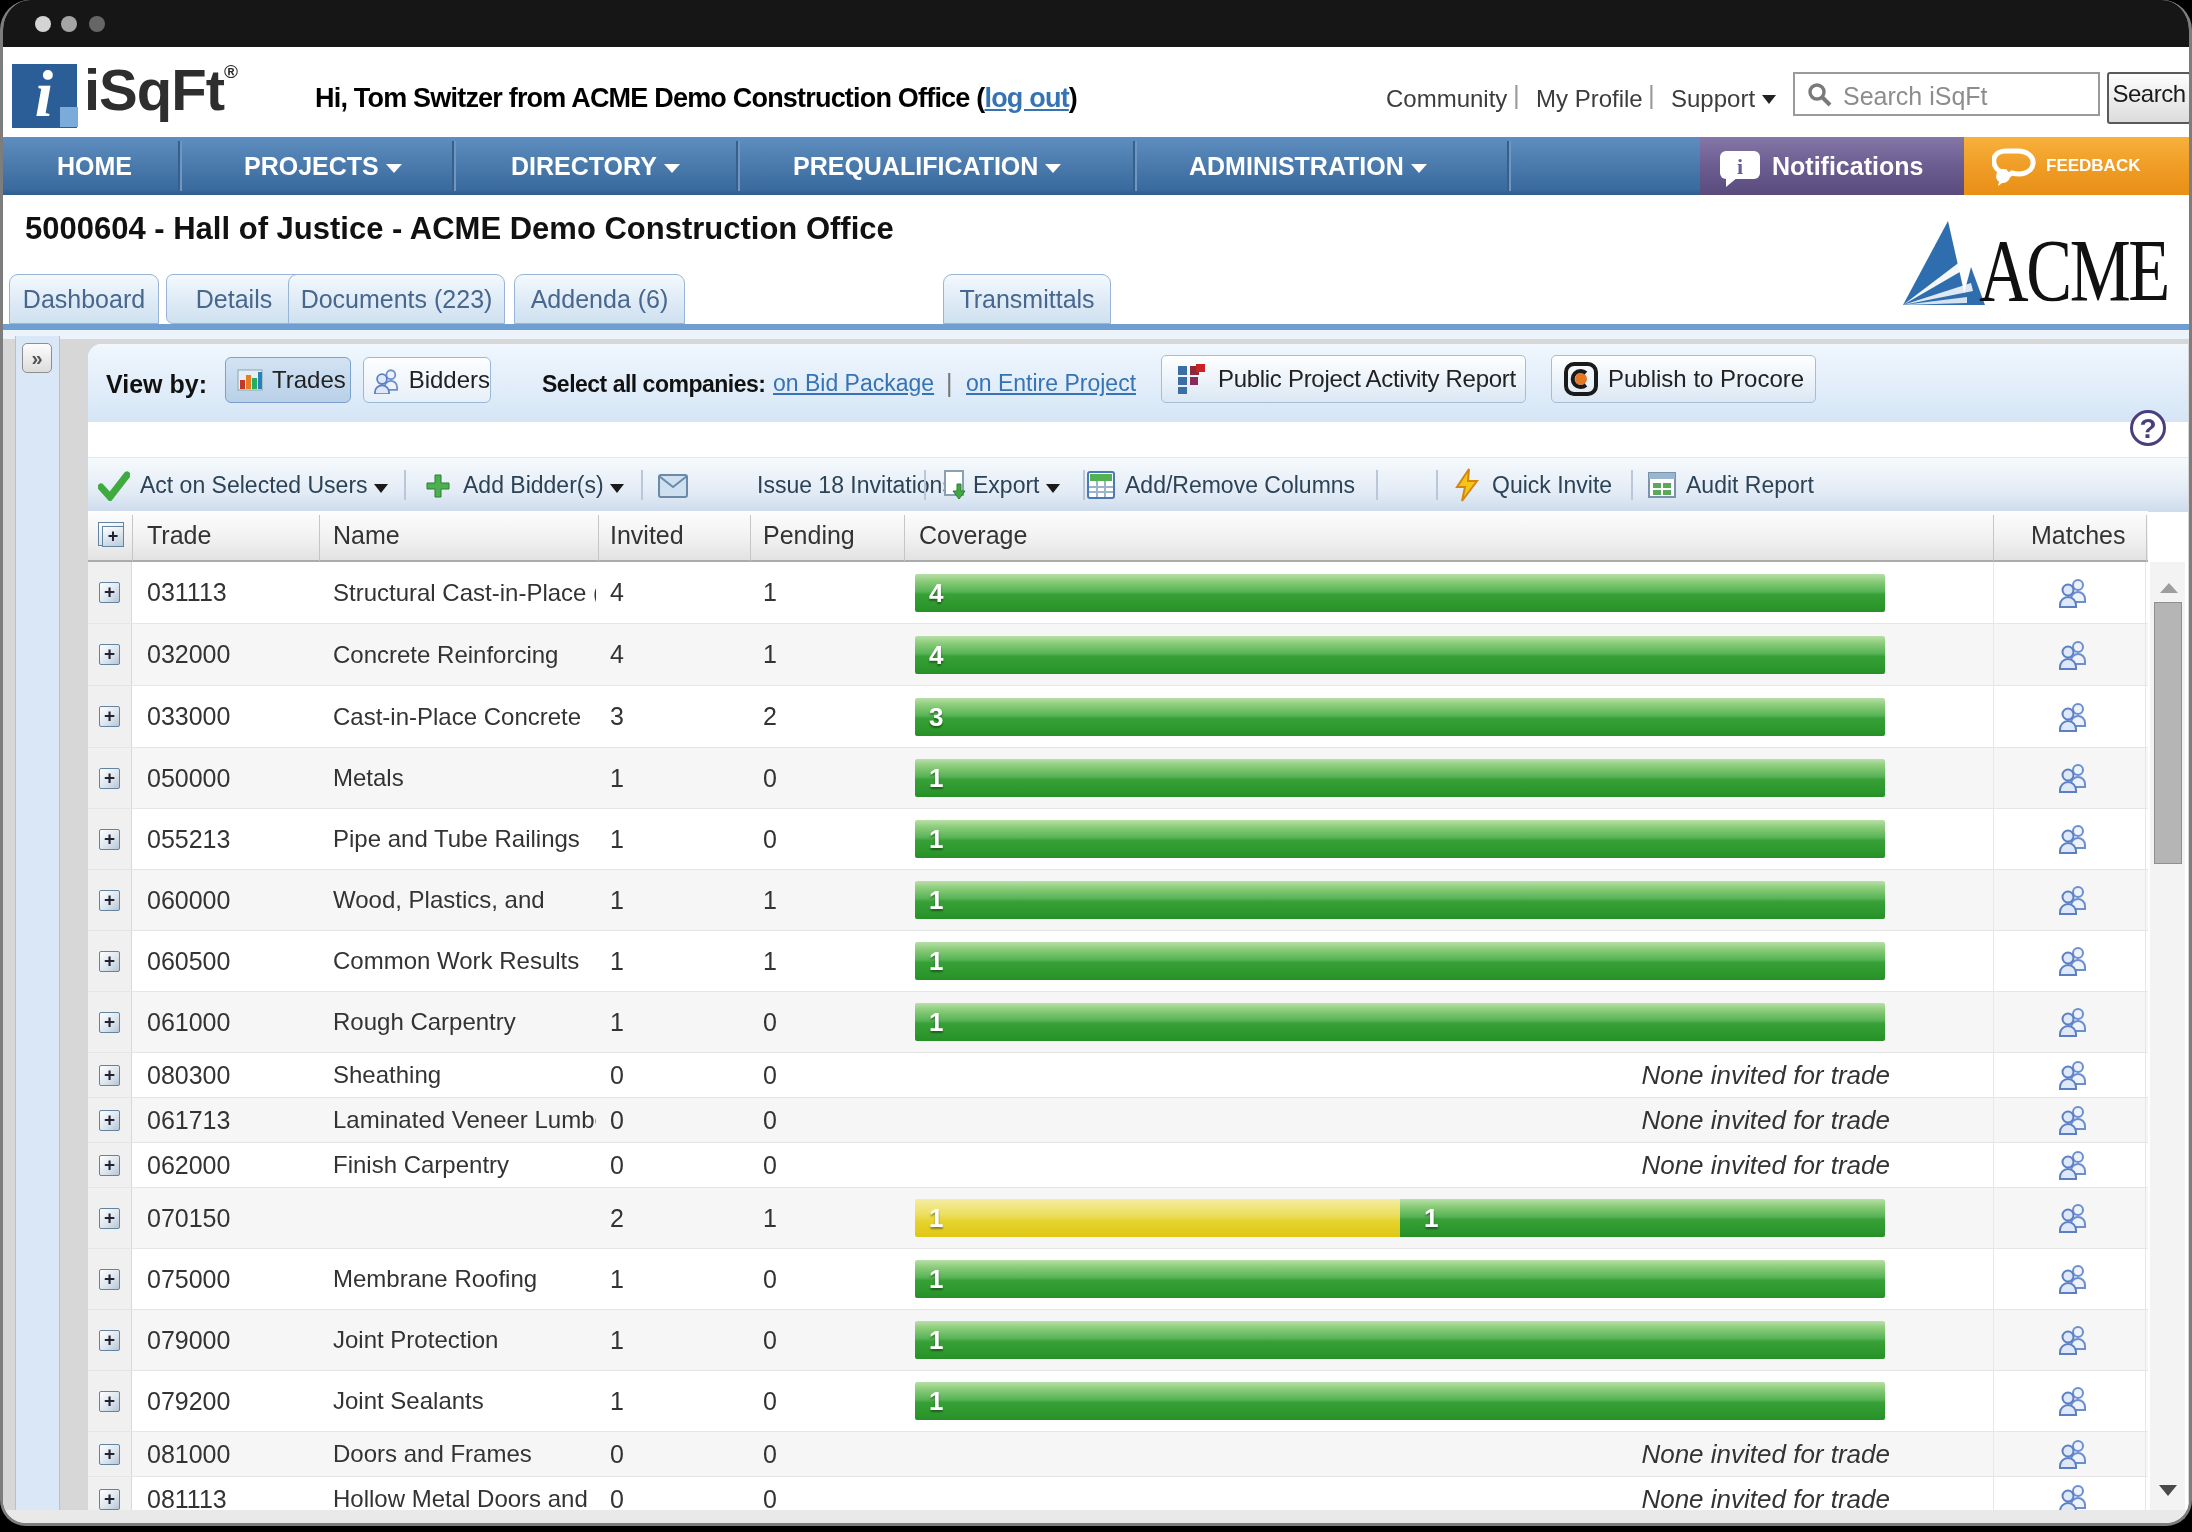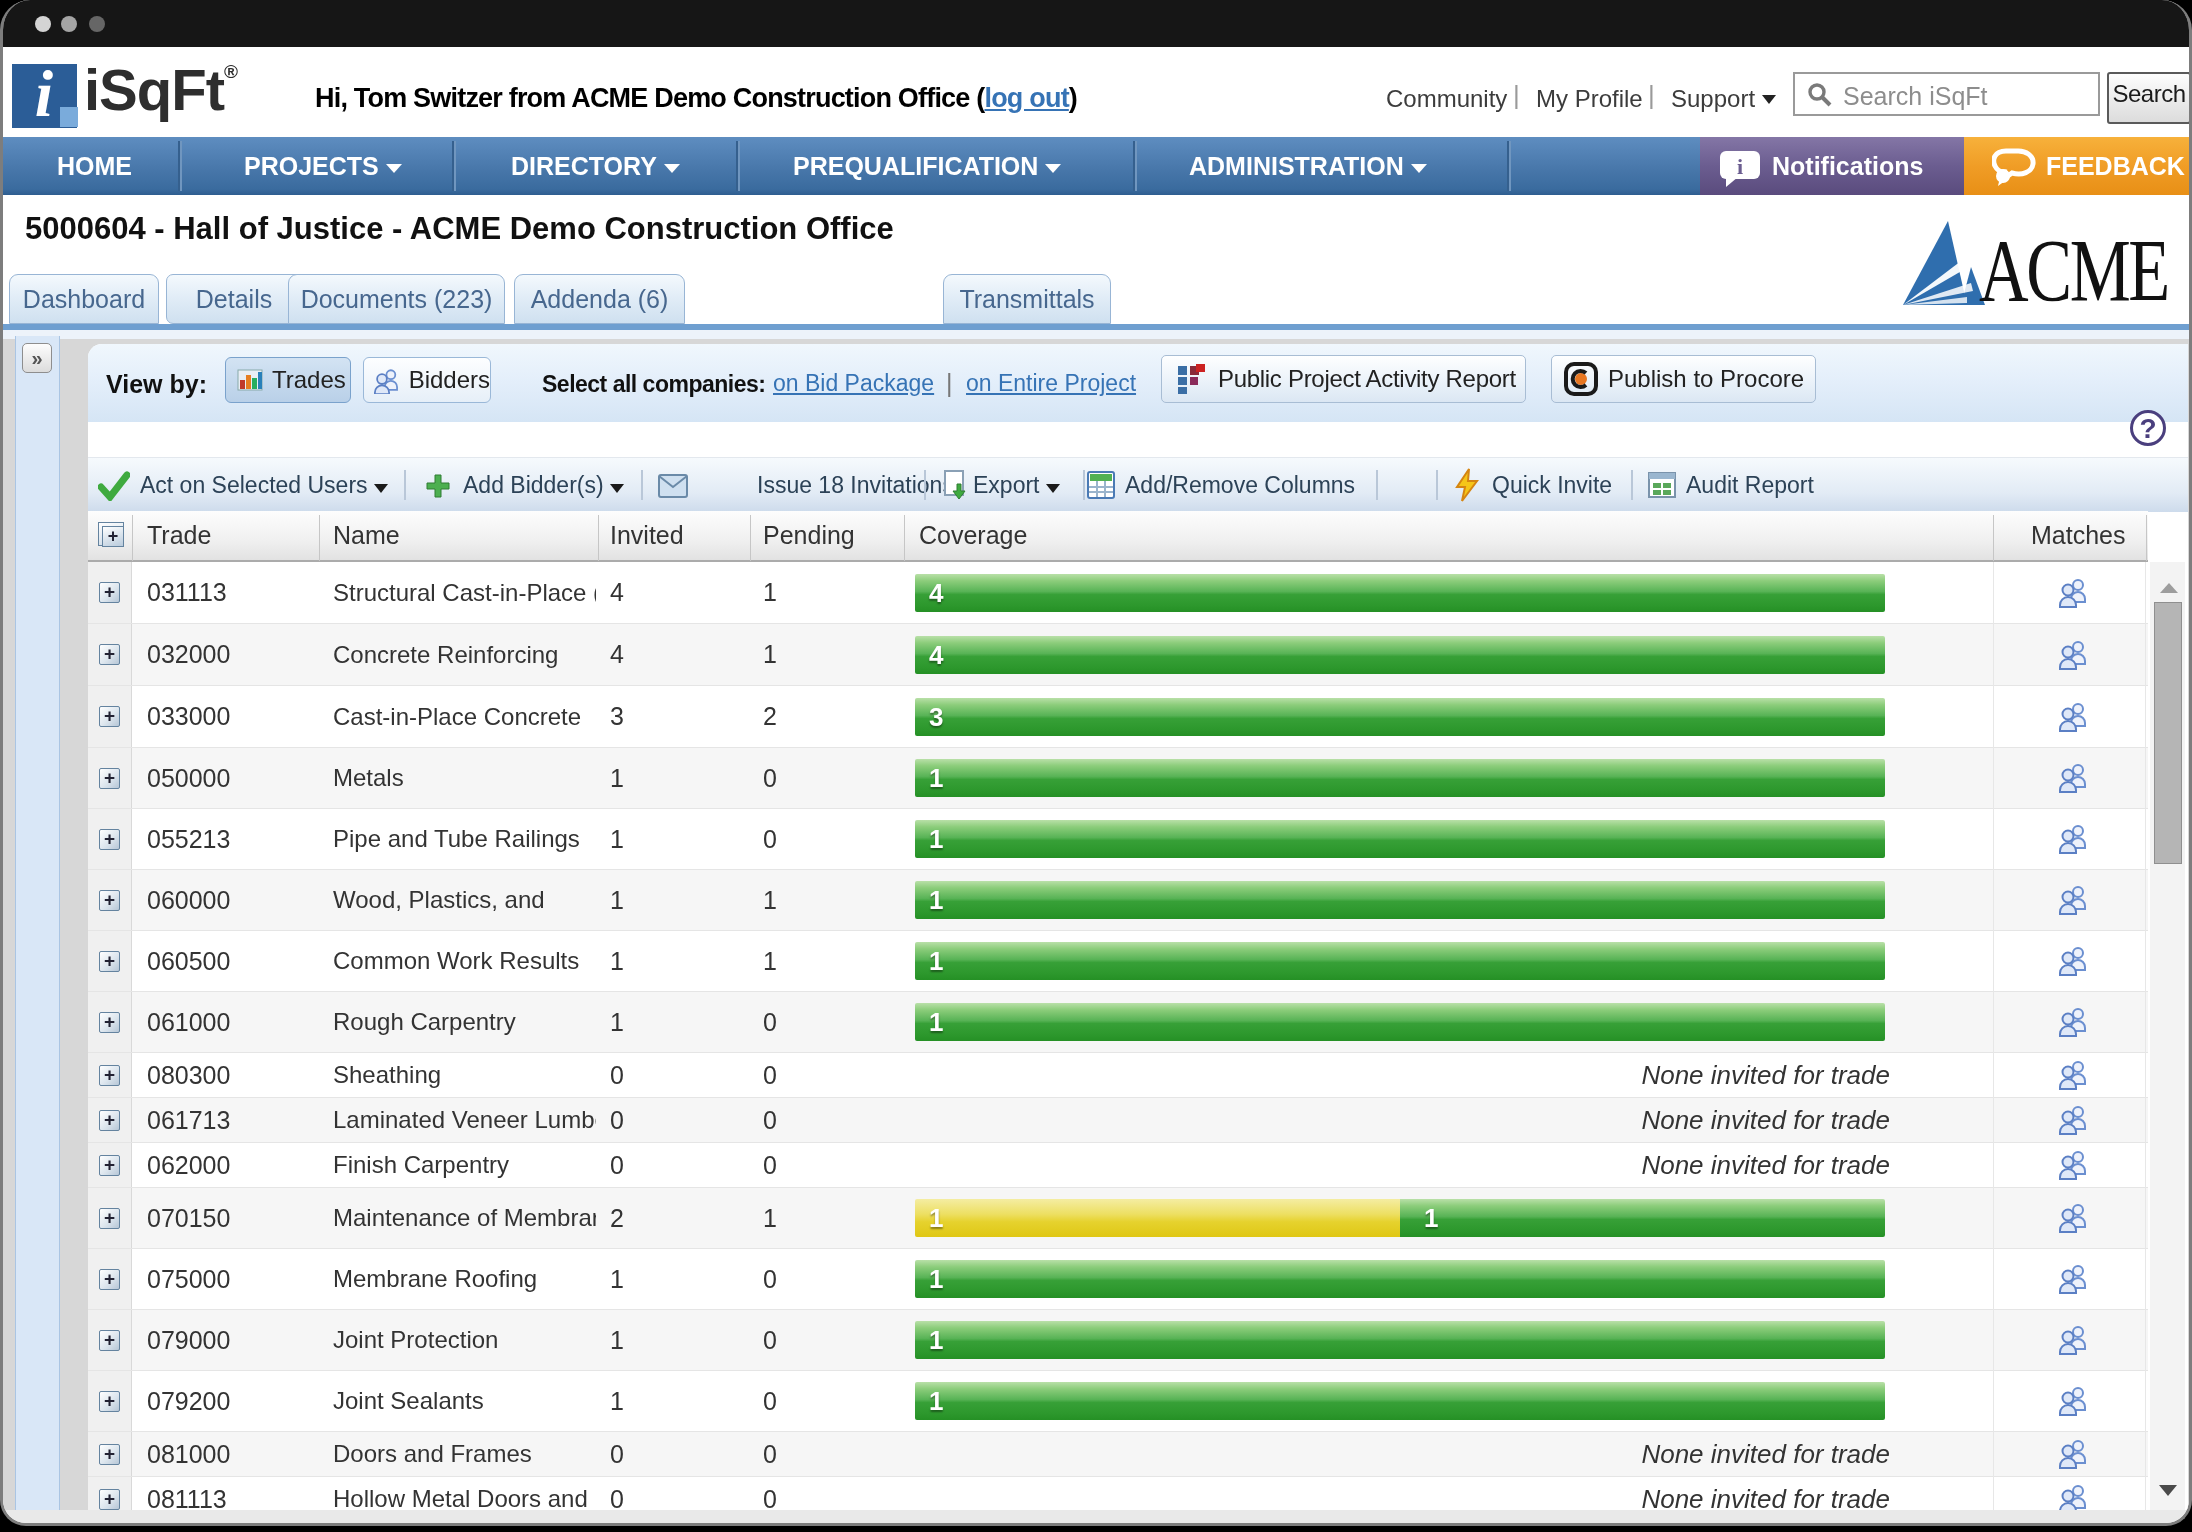--- a/index.html
+++ b/index.html
@@ -133,21 +133,21 @@
           <path d="M8 28 L8 38 L20 28 Z" fill="#fff"></path>
           <text x="22" y="25" text-anchor="middle" font-size="22" font-weight="bold" fill="#6b5d90" font-family="Liberation Serif,serif">i</text>
         </svg>
       <div style="position:absolute;left:72px;top:0;height:100%;display:flex;align-items:center;color:#fff;font-weight:bold;font-size:25px;">Notifications</div>
     </div>
     <div id="feedb">
       <svg style="position:absolute;left:28px;top:11px;" width="52" height="40" viewBox="0 0 52 40">
           <path d="M14 3 C2 3 0 12 3 18 C5 22 9 24 12 24 L10 32 L20 25 C30 28 40 24 41 16 C42 8 34 2 24 3 Z" fill="none" stroke="#fff" stroke-width="5"></path>
           <circle cx="11" cy="28" r="7" fill="#fff"></circle>
         </svg>
-      <div style="position:absolute;left:82px;top:0;height:100%;display:flex;align-items:center;color:#fff;font-weight:bold;font-size:25px;">FEEDBACK</div>
+      <div style="position:absolute;left:82px;top:0;height:100%;display:flex;align-items:center;color:#fff;font-weight:bold;font-size:17px;">FEEDBACK</div>
     </div>
   </div>
   <div id="ptitle">
     <h1>5000604 - Hall of Justice - ACME Demo Construction Office</h1>
 
     <svg style="position:absolute;left:1898px;top:26px;" width="84" height="86" viewBox="0 0 84 86">
       <polygon points="47,0 2,84 66,84" fill="#2f6eae"></polygon>
       <polygon points="70,46 60,84 84,84" fill="#2f6eae"></polygon>
       <polygon points="2,84 60,40 64,48" fill="#fff" opacity="0.95"></polygon>
       <polygon points="2,84 70,62 72,70" fill="#fff" opacity="0.85"></polygon>
@@ -425,21 +425,20 @@
   <div class="cell" style="left:675px;width:100px;">0</div>
   <div class="noneinv">None invited for trade</div>
   <svg class="mi" style="top:6px;" width="30" height="32" viewBox="0 0 30 32">
               <use href="#ppl"></use>
             </svg>
 </div>
 <div class="row" style="height:61px;background:#f6f6f6;">
   <div class="exp"></div>
             <div class="pbtn" style="top:20px;">+</div>
   <div class="cell" style="left:59px;width:170px;">070150</div>
-  <div class="cell" style="left:245px;width:263px;font-size:24px;">Maintenance of Membrar</div>
   <div class="cell" style="left:522px;width:100px;">2</div>
   <div class="cell" style="left:675px;width:100px;">1</div>
   <div class="bar" style="top:11px;">
               <div class="barseg yellow" style="width:50%;padding-left:14px;">1</div>
               <div class="barseg green" style="width:50%;padding-left:24px;">1</div>
             </div>
   <svg class="mi" style="top:14px;" width="30" height="32" viewBox="0 0 30 32">
               <use href="#ppl"></use>
             </svg>
 </div>

